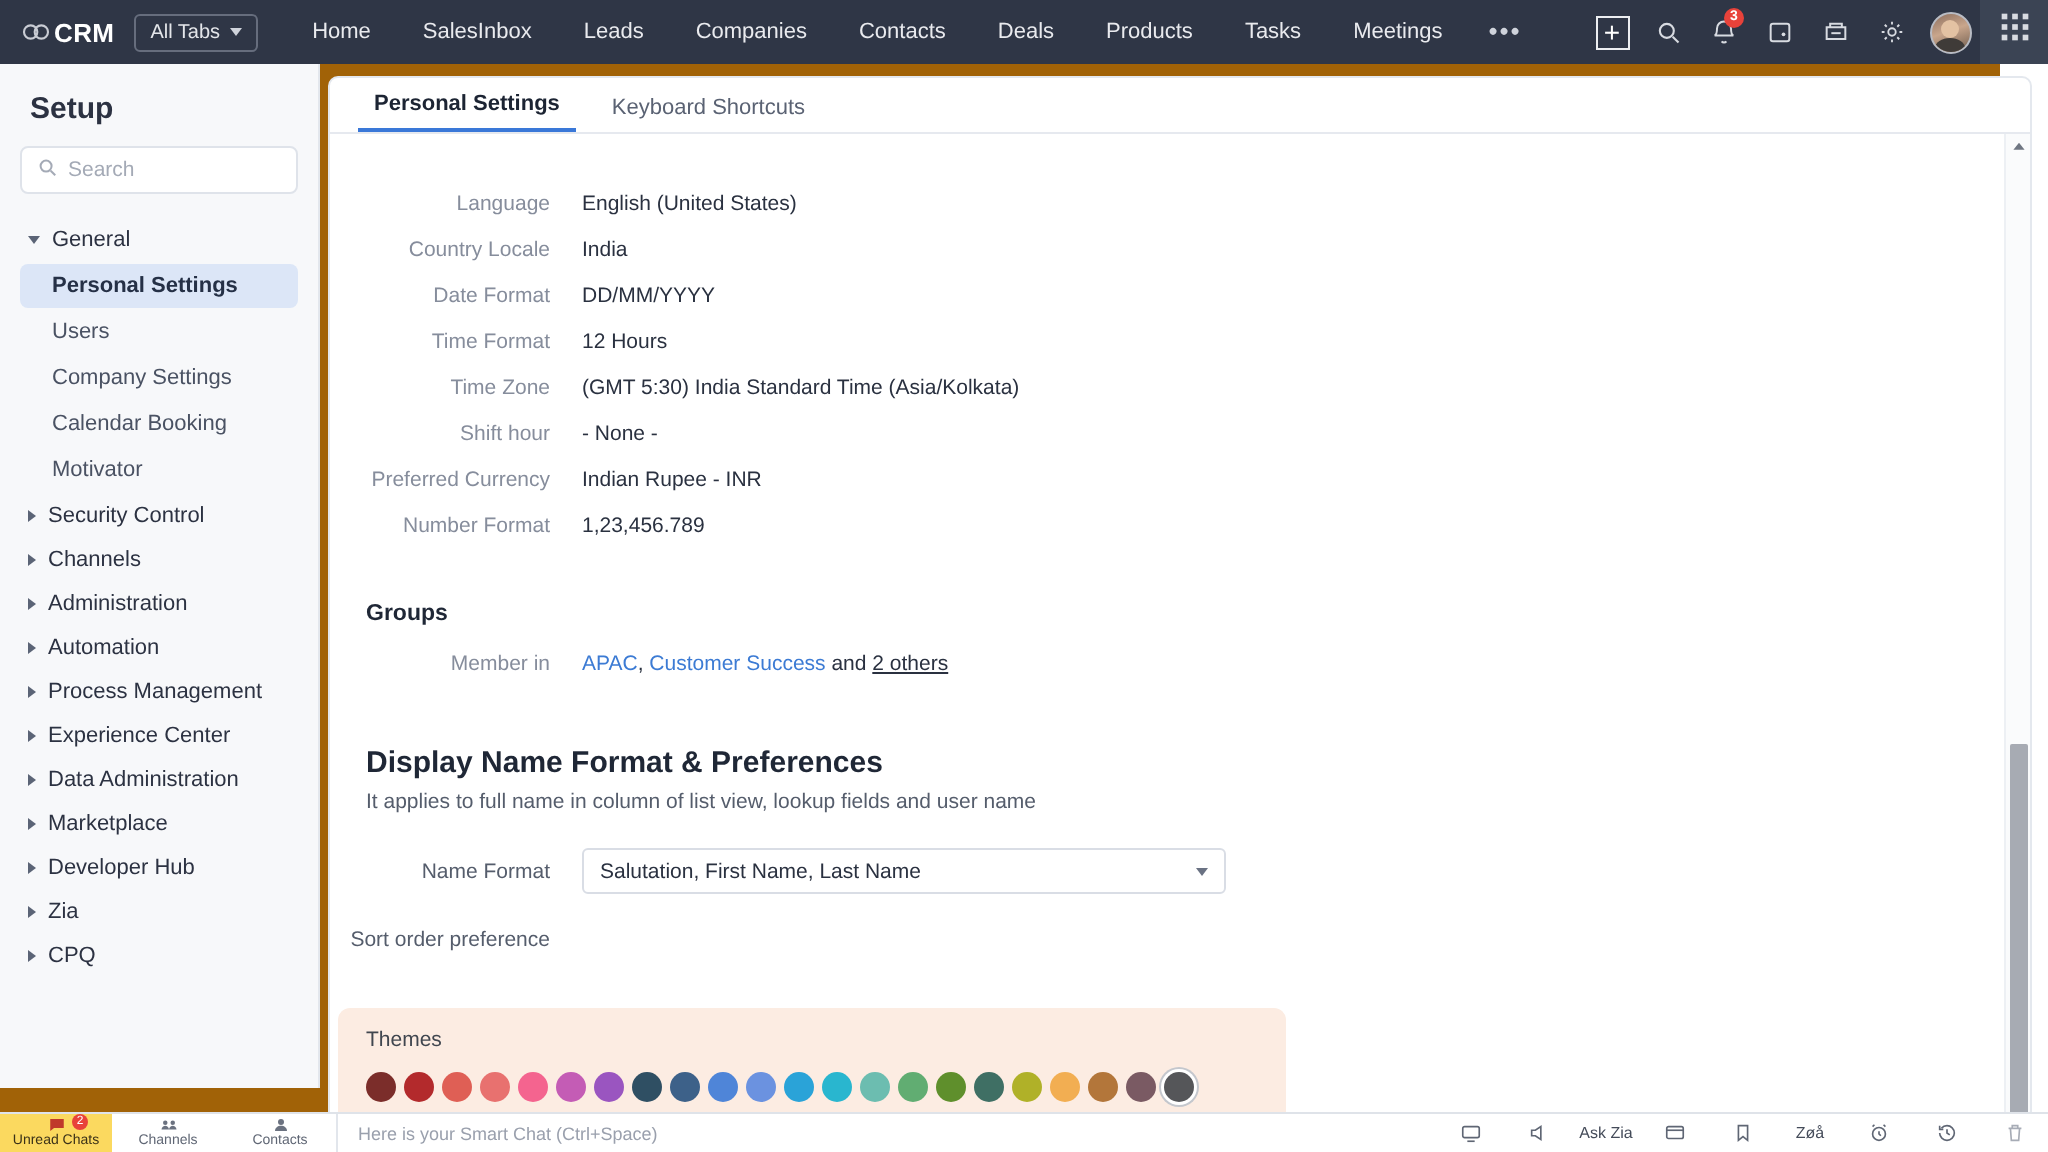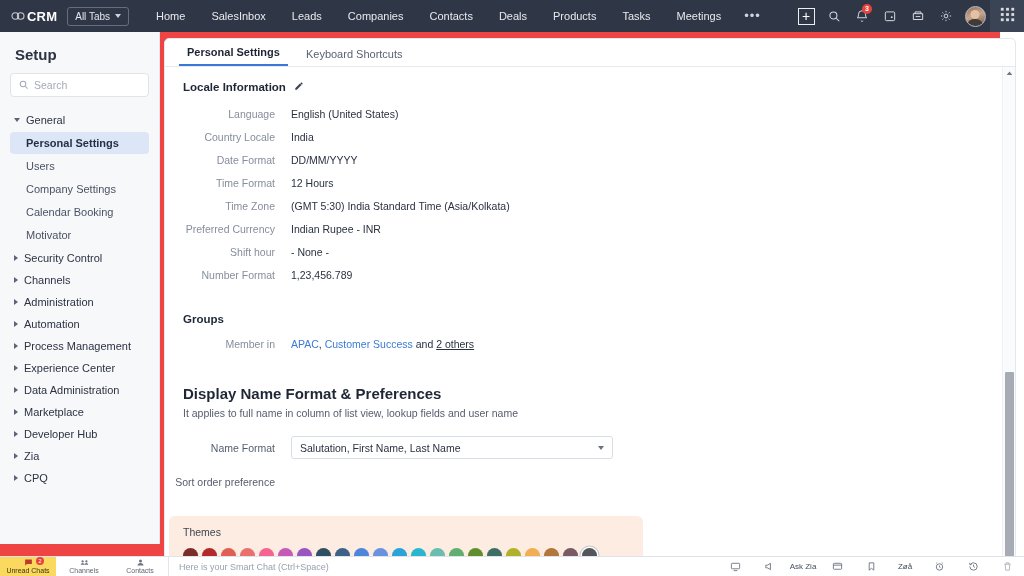--- a/index.html
+++ b/index.html
@@ -50,21 +50,21 @@
     content: ""; position: absolute; left: 50%; bottom: -3px; transform: translateX(-50%);
     width: 15px; height: 10px; border-radius: 50% 50% 0 0; background: #3f3b38;
   }
   .avatar:before {
     content: ""; position: absolute; left: 50%; top: 3px; transform: translateX(-50%);
     width: 9px; height: 9px; border-radius: 50%; background: #e3c2a3; z-index: 2;
   }
   .appsgrid { width: 34px; height: 32px; background: #3b4454; display: flex; align-items: center; justify-content: center; }
 
   
-  .body { position: absolute; top: 32px; left: 0; width: 1000px; height: 544px; background: #ef4444; }
+  .body { position: absolute; top: 32px; left: 0; width: 1000px; height: 544px; background: #a16207; }
 
   
   .sidebar {
     position: absolute; left: 0; top: 0; width: 160px; height: 512px;
     background: #f7f8fa; border-right: 1px solid #e3e7ed; padding: 0 10px;
   }
   .setup-title { font-size: 15px; color: #2c3242; font-weight: bold; padding: 14px 5px 10px 5px; }
   .searchbox {
     height: 24px; border: 1px solid #dfe3ea; border-radius: 4px; background: #fff;
     display: flex; align-items: center; gap: 5px; padding: 0 7px; margin: 0 0 10px 0;
@@ -329,28 +329,20 @@
     <div class="content-card">
 
       <div class="tabs" id="tabs">
           <div class="tab active">Personal Settings</div>
           <div class="tab">Keyboard Shortcuts</div>
         </div>
 
       <div class="scrollarea">
         <div class="inner">
 
-          <div class="sect-title">
-            <span>Locale Information</span>
-            <span class="pencil">
-              <svg viewBox="0 0 24 24" width="10" height="10" fill="#3d4453">
-                <path d="M3 17.2V21h3.8L18 9.8 14.2 6 3 17.2zM20.7 7.1a1 1 0 000-1.4l-2.4-2.4a1 1 0 00-1.4 0l-1.8 1.8L18.9 8.9l1.8-1.8z"></path>
-              </svg>
-            </span>
-          </div>
           <div class="rows" id="locale-rows">
               <div class="row">
                 <div class="lbl">Language</div>
                 <div class="val">English (United States)</div>
               </div>
               <div class="row">
                 <div class="lbl">Country Locale</div>
                 <div class="val">India</div>
               </div>
               <div class="row">
@@ -359,26 +351,26 @@
               </div>
               <div class="row">
                 <div class="lbl">Time Format</div>
                 <div class="val">12 Hours</div>
               </div>
               <div class="row">
                 <div class="lbl">Time Zone</div>
                 <div class="val">(GMT 5:30) India Standard Time (Asia/Kolkata)</div>
               </div>
               <div class="row">
+                <div class="lbl">Shift hour</div>
+                <div class="val">- None -</div>
+              </div>
+              <div class="row">
                 <div class="lbl">Preferred Currency</div>
                 <div class="val">Indian Rupee - INR</div>
-              </div>
-              <div class="row">
-                <div class="lbl">Shift hour</div>
-                <div class="val">- None -</div>
               </div>
               <div class="row">
                 <div class="lbl">Number Format</div>
                 <div class="val">1,23,456.789</div>
               </div>
             </div>
 
           <div class="grp-title">Groups</div>
           <div class="member-row">
             <div class="lbl">Member in</div>

